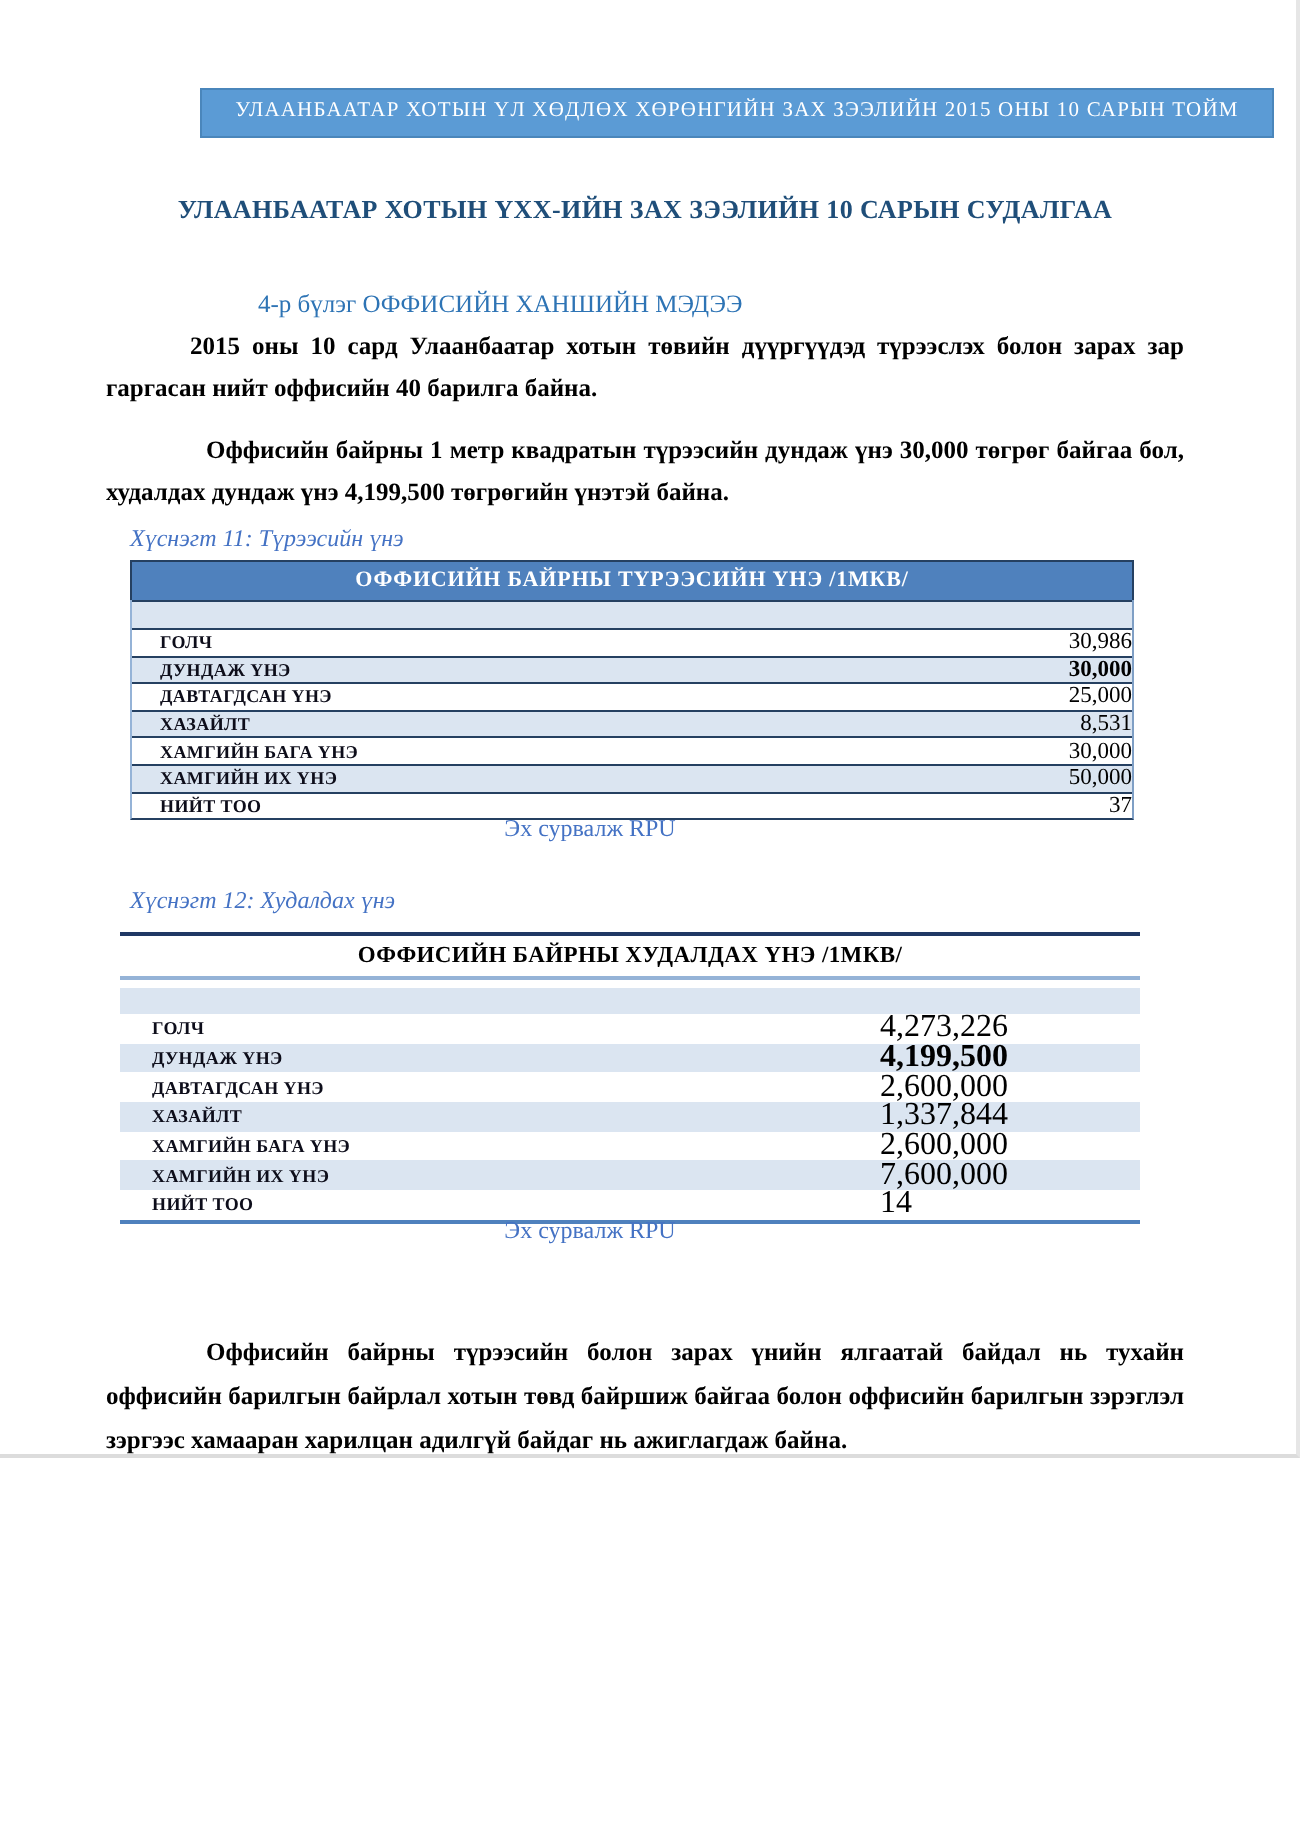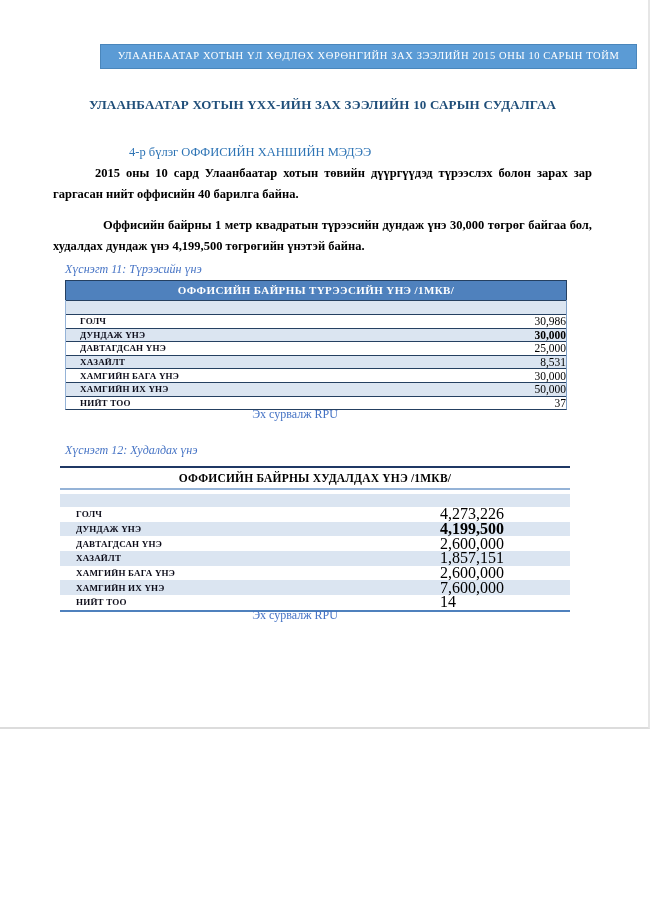--- a/index.html
+++ b/index.html
@@ -159,39 +159,40 @@
       <div class="trow band emph">
         <span class="rlabel">ДУНДАЖ ҮНЭ</span>
         <span class="rvalue">4,199,500</span>
       </div>
       <div class="trow">
         <span class="rlabel">ДАВТАГДСАН ҮНЭ</span>
         <span class="rvalue">2,600,000</span>
       </div>
       <div class="trow band">
         <span class="rlabel">ХАЗАЙЛТ</span>
-        <span class="rvalue">1,857,151</span>
+        <span class="rvalue">1,337,844</span>
       </div>
       <div class="trow">
         <span class="rlabel">ХАМГИЙН БАГА ҮНЭ</span>
         <span class="rvalue">2,600,000</span>
       </div>
       <div class="trow band">
         <span class="rlabel">ХАМГИЙН ИХ ҮНЭ</span>
         <span class="rvalue">7,600,000</span>
       </div>
       <div class="trow">
         <span class="rlabel">НИЙТ ТОО</span>
         <span class="rvalue">14</span>
       </div>
     </div>
   </div>
 
   <div class="source src2">Эх сурвалж RPU</div>
 
+  <p class="para para3">Оффисийн байрны түрээсийн болон зарах үнийн ялгаатай байдал нь тухайн оффисийн барилгын байрлал хотын төвд байршиж байгаа болон оффисийн барилгын зэрэглэл зэргээс хамааран харилцан адилгүй байдаг нь ажиглагдаж байна.</p>
 
   <div class="footer">
     <div class="fline"></div>
     <span class="pnum">21</span>
     <div class="fline"></div>
   </div>
 
 </div>
 
 </body></html>

